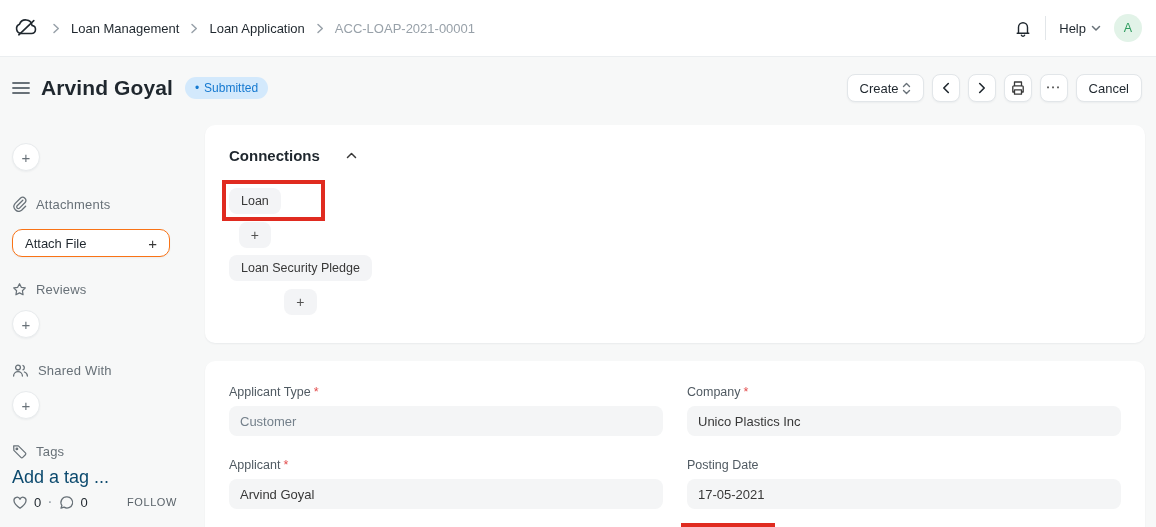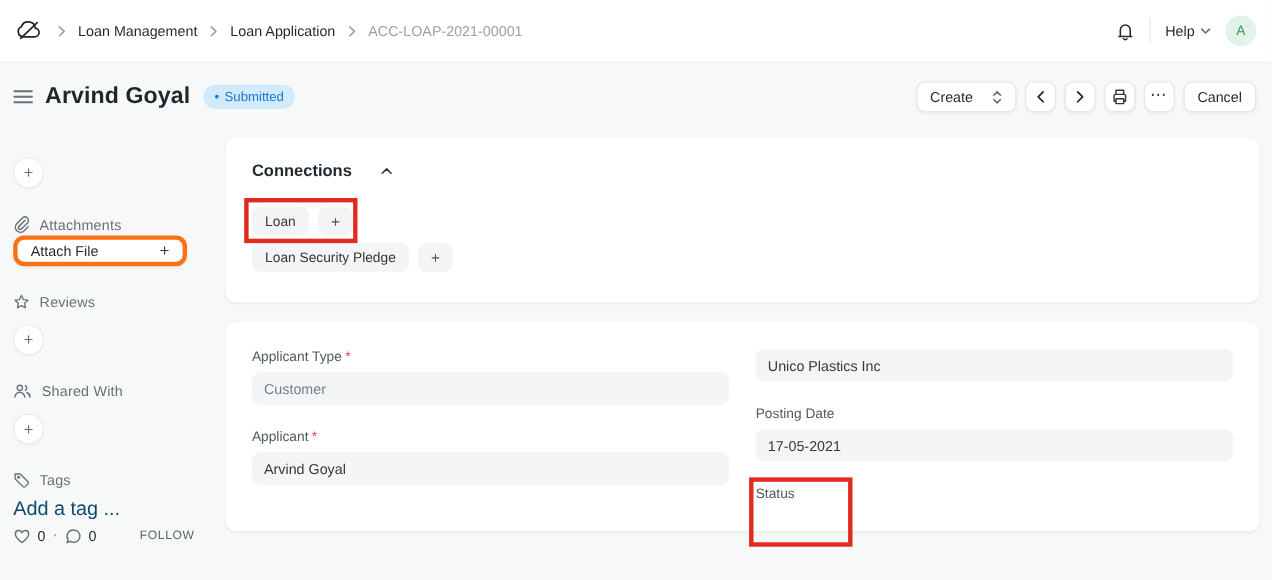--- a/index.html
+++ b/index.html
@@ -29,53 +29,53 @@
   
   .page-head { display:flex; align-items:center; padding:17px 14px 0 12px; }
   .menu-btn { margin-right:11px; display:flex; cursor:pointer; color:#687178; }
   .title { font-size:21px; font-weight:700; letter-spacing:.1px; }
   .badge { margin-left:12px; background:#d3e9fc; color:#1579d0; font-size:12px; font-weight:500;
            border-radius:999px; padding:4px 10px; display:flex; align-items:center; gap:5px; }
   .head-actions { margin-left:auto; display:flex; align-items:center; gap:8px; }
   .btn { height:28px; background:#fff; border:1px solid #e2e6e9; border-radius:8px;
          box-shadow:0 1px 2px rgba(25,39,52,.05); font-size:13px; color:#1f272e;
          display:flex; align-items:center; justify-content:center; padding:0 12px;
-         cursor:pointer; font-family:"Liberation Sans",sans-serif; gap:17px; white-space:nowrap; }
+         cursor:pointer; font-family:"Liberation Sans",sans-serif; gap:3px; white-space:nowrap; }
   .btn.icon-only { width:28px; padding:0; }
   .ellipsis-glyph { font-size:15px; letter-spacing:1px; line-height:1; margin-top:-4px; color:#383838; }
 
   
   .content { display:flex; align-items:flex-start; padding:23px 11px 0 0; }
   .sidebar { width:205px; flex-shrink:0; padding:5px 20px 0 12px; position:relative; }
   .sb-section { margin-bottom:25px; }
   .sb-head { display:flex; align-items:center; gap:9px; color:#687178; font-size:13px; letter-spacing:.2px; }
   .round-plus { width:28px; height:28px; border-radius:50%; background:#fff; border:1px solid #e8ebed;
                 box-shadow:0 1px 2px rgba(25,39,52,.05); color:#687178; font-size:15px;
                 display:flex; align-items:center; justify-content:center; margin-top:13px; cursor:pointer; }
-  .attach-btn { margin-top:2px; width:158px; height:28px; background:#fff; border:4px solid #f97316;
+  .attach-btn { margin-top:17px; width:158px; height:28px; background:#fff; border:1px solid #f97316;
                 border-radius:10px; box-shadow:0 1px 2px rgba(25,39,52,.05); display:flex;
                 align-items:center; font-size:13px; color:#1f272e; padding:0 12px; cursor:pointer;gap:10px; }
   .attach-btn .plus { margin-left:auto; color:#383838; font-size:15px; }
   .add-tag { margin-top:8px; color:#0c4a6e; font-size:18px; cursor:pointer; }
   .sb-footer { position:absolute; left:12px; bottom:0; top:368px; width:165px;
                display:flex; align-items:flex-end; }
   .sb-footer-row { display:flex; align-items:center; gap:6px; width:100%; padding-bottom:2px; }
   .count { font-size:13px; color:#1f272e; }
   .dotsep { color:#98a1a9; }
   .follow { margin-left:auto; font-size:11px; letter-spacing:.6px; color:#596269; cursor:pointer; }
 
   .main { flex:1; display:flex; flex-direction:column; gap:18px; }
   .card { background:#fff; border-radius:10px; box-shadow:0 1px 2px rgba(25,39,52,.06); }
 
   
   .card-connections { padding:22px 24px 28px; }
   .conn-head { display:flex; align-items:center; gap:26px; margin-bottom:24px; }
   .conn-title { font-size:15px; font-weight:700; }
   .collapse-btn { display:flex; color:#383838; cursor:pointer; }
-  .conn-row { display:inline-flex; align-items:center; gap:8px; position:relative; }
+  .conn-row { display:inline-flex; align-items:center; gap:8px; position:relative;flex-direction:column; }
   .conn-row + .conn-row { margin-top:7px; }
   .conn-rows { display:flex; flex-direction:column; align-items:flex-start; }
   .pill { background:#f3f4f6; border-radius:8px; height:26px; display:flex; align-items:center;
           padding:0 12px; font-size:12.5px; color:#383838; cursor:pointer; white-space:nowrap; }
   .pill.plus-pill { padding:0 12px; font-size:14px; color:#525252; }
 
   
   .card-form { padding:24px 24px 20px; }
   .form-grid { display:grid; grid-template-columns:1fr 1fr; column-gap:24px; }
   .field-group { margin-bottom:22px; position:relative; }
@@ -344,20 +344,23 @@
           <div class="field-group">
             <div class="field-label">
               <span>Applicant</span><span class="req">*</span>
             </div>
             <div class="field-value">Arvind Goyal</div>
           </div>
         </div>
 
         <div>
           <div class="field-group">
+            <div class="field-label">
+              <span>Company</span><span class="req">*</span>
+            </div>
             <div class="field-value">Unico Plastics Inc</div>
           </div>
           <div class="field-group">
             <div class="field-label">Posting Date</div>
             <div class="field-value">17-05-2021</div>
           </div>
           <div class="field-group" style="margin-bottom:0;">
             <div class="red-frame status"></div>
             <div class="field-label">Status</div>
           </div>

